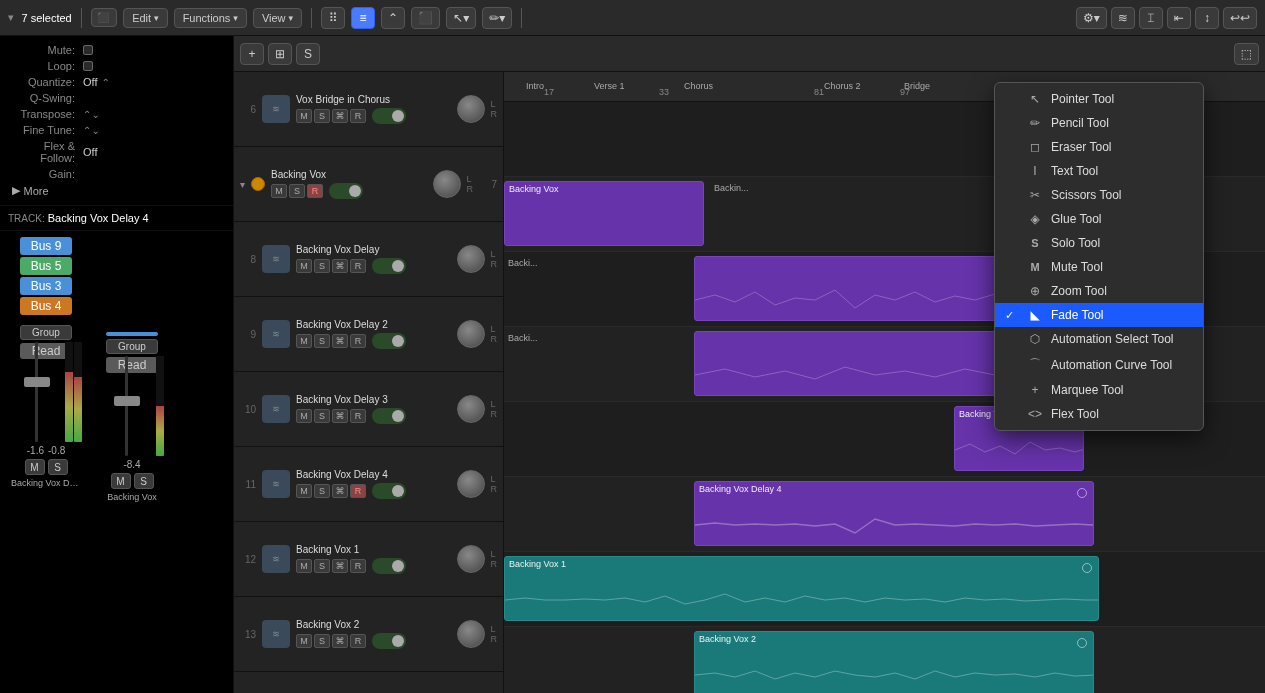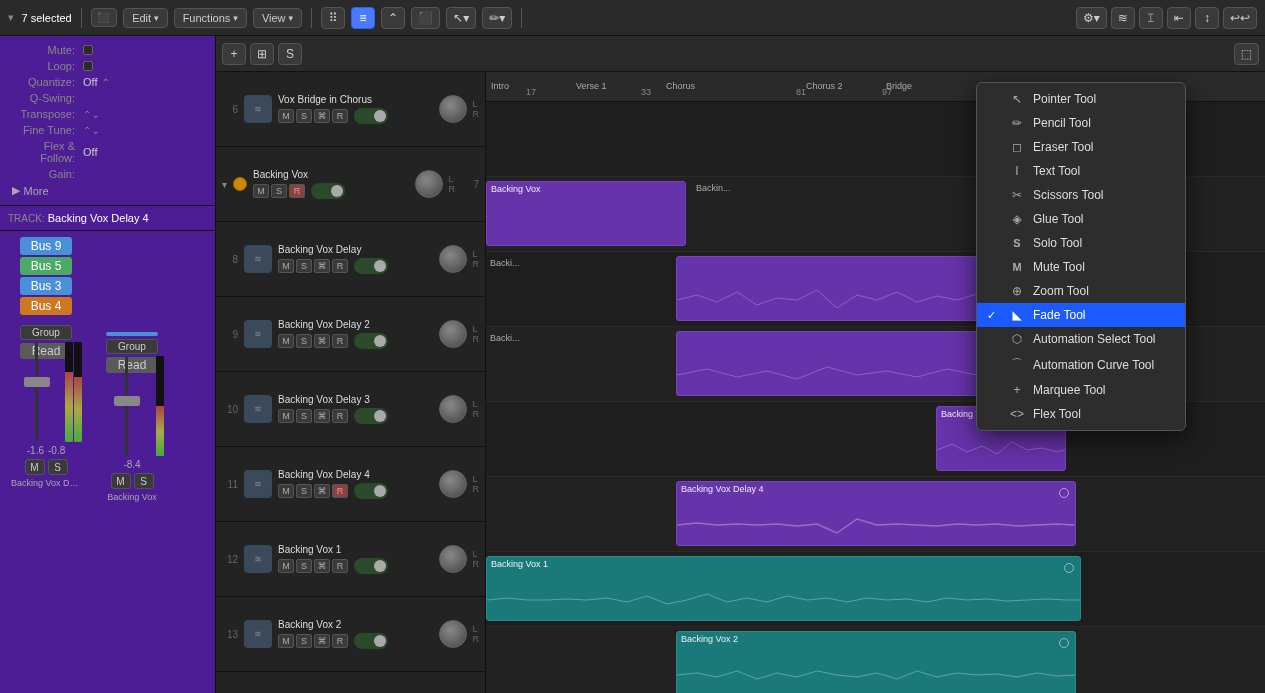--- a/index.html
+++ b/index.html
@@ -65,22 +65,22 @@
     }
 
     
     .main-layout {
       display: flex;
       height: calc(693px - 36px);
     }
 
     
     .left-panel {
-      width: 216px;
-      background: #4c1d95;
+      width: 234px;
+      background: #000000;
       border-right: 1px solid #111;
       display: flex;
       flex-direction: column;
     }
     .inspector-section {
       padding: 6px 8px;
       border-bottom: 1px solid #111;
     }
     .inspector-row {
       display: flex;
@@ -859,21 +859,21 @@
           <div class="track-volume"></div>
           <span class="track-lr">L<br>R</span>
         </div>
 
       </div>
 
       <div class="timeline-content">
 
         <div class="timeline-ruler" style="position:relative;">
           <span class="ruler-mark" style="left:40px;">17</span>
-          <span class="ruler-label" style="left:5px; bottom:10px;">Intro</span>
+          <span class="ruler-label" style="left:22px; bottom:10px;">Intro</span>
           <span class="ruler-label" style="left:90px; bottom:10px;">Verse 1</span>
           <span class="ruler-mark" style="left:155px;">33</span>
           <span class="ruler-label" style="left:180px; bottom:10px;">Chorus</span>
           <span class="ruler-mark" style="left:310px;">81</span>
           <span class="ruler-label" style="left:320px; bottom:10px;">Chorus 2</span>
           <span class="ruler-mark" style="left:396px;">97</span>
           <span class="ruler-label" style="left:400px; bottom:10px;">Bridge</span>
           <span class="ruler-mark" style="left:490px;">113</span>
           <span class="ruler-label" style="left:510px; bottom:10px;">Final Chorus</span>
         </div>

